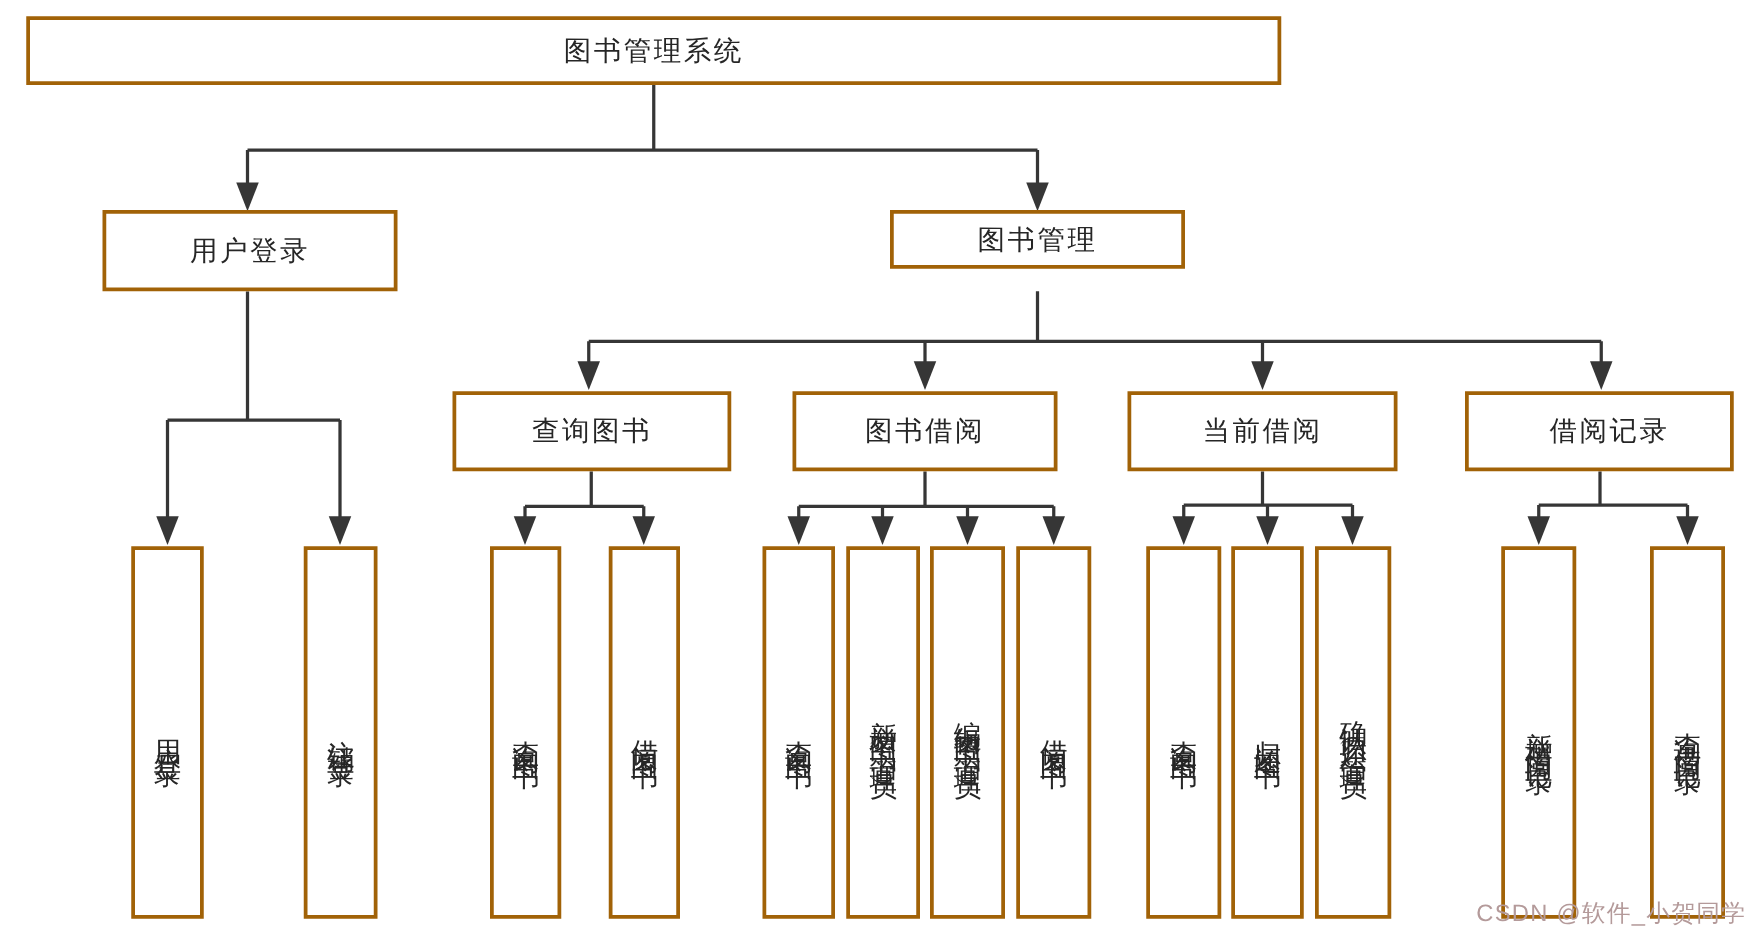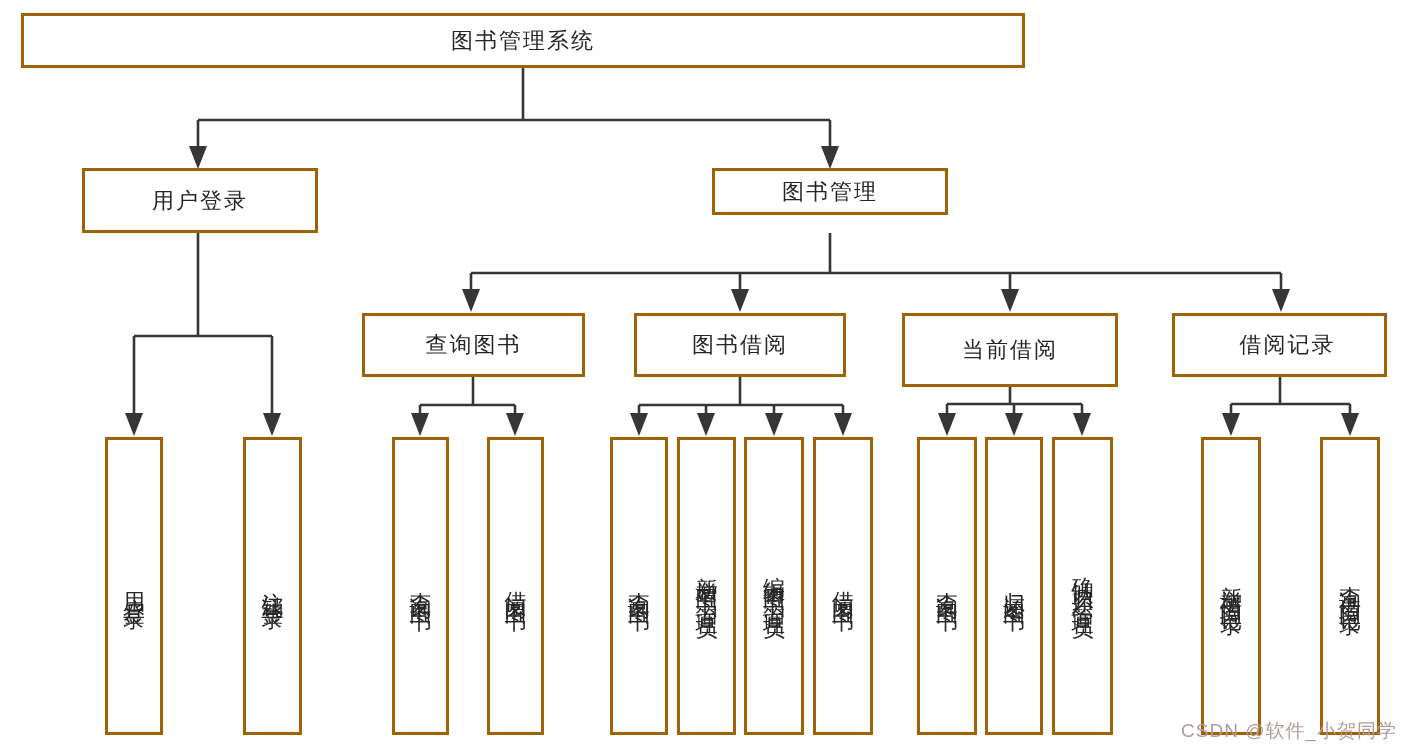--- a/index.html
+++ b/index.html
@@ -39,21 +39,21 @@
     line-height: 1;
     letter-spacing: 6px;
     white-space: nowrap;
   }
   
   #n-root { left: 21px;  top: 13px;  width: 1004px; height: 55px; }
   #n-l2a  { left: 82px;  top: 168px; width: 236px;  height: 65px; }
   #n-l2b  { left: 712px; top: 168px; width: 236px;  height: 47px; }
   #n-l3a  { left: 362px; top: 313px; width: 223px;  height: 64px; }
   #n-l3b  { left: 634px; top: 313px; width: 212px;  height: 64px; }
-  #n-l3c  { left: 902px; top: 313px; width: 216px;  height: 74px; }
+  #n-l3c  { left: 902px; top: 313px; width: 216px;  height: 64px; }
   #n-l3d  { left: 1172px;top: 313px; width: 215px;  height: 64px; padding-left: 16px; }
   .leaf   { top: 437px; height: 298px; }
   #n-a1 { left: 105px;  width: 58px; }
   #n-a2 { left: 243px;  width: 59px; }
   #n-b1 { left: 392px;  width: 57px; }
   #n-b2 { left: 487px;  width: 57px; }
   #n-c1 { left: 610px;  width: 58px; }
   #n-c2 { left: 677px;  width: 59px; }
   #n-c3 { left: 744px;  width: 60px; }
   #n-c4 { left: 813px;  width: 60px; }

